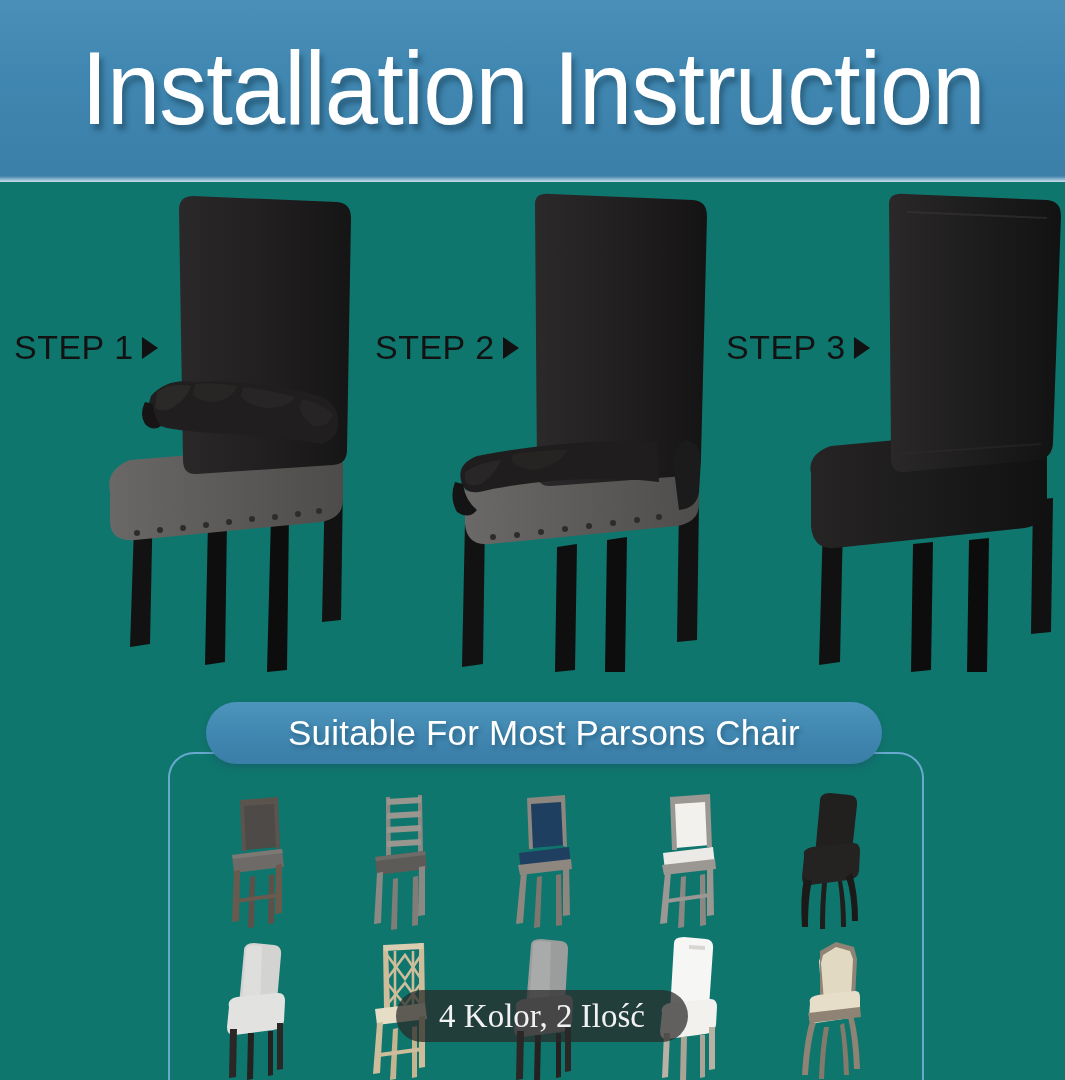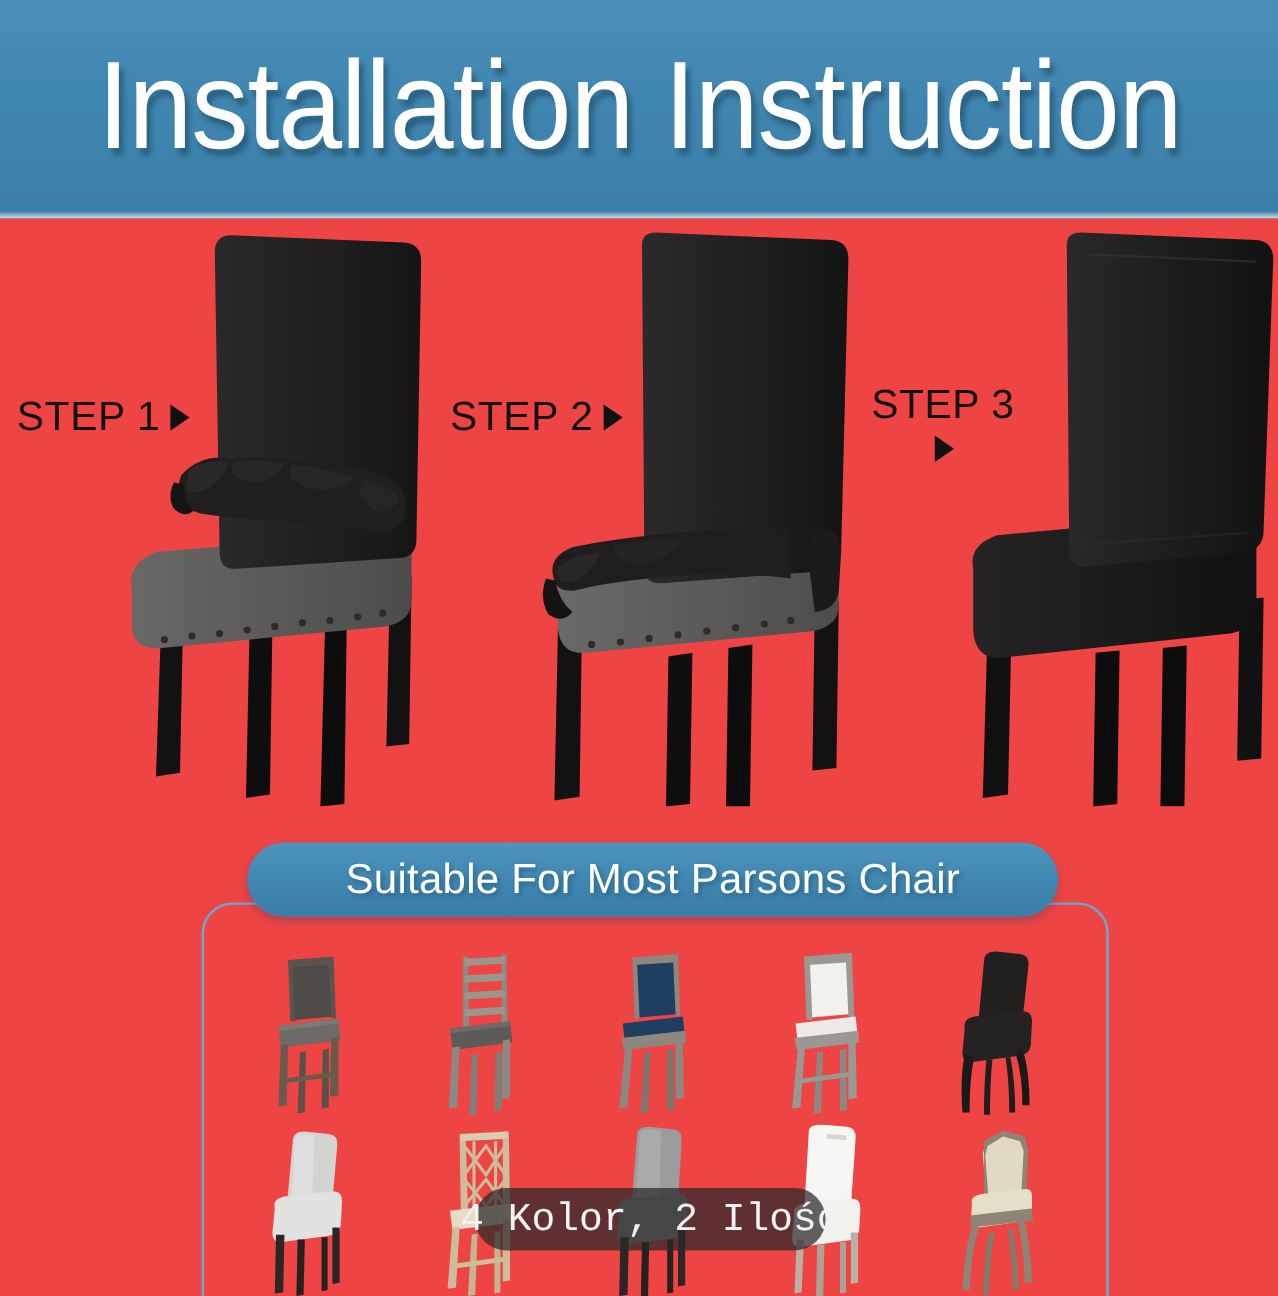--- a/index.html
+++ b/index.html
@@ -2,21 +2,21 @@
 <html><head>
 <meta charset="utf-8">
 <style>
   html,body{margin:0;padding:0;}
   body{
     width:1065px;height:1080px;overflow:hidden;
     background:#ffffff;
     font-family:"Liberation Sans","DejaVu Sans",sans-serif;
     position:relative;
   }
-  .page{position:relative;width:1065px;height:1080px;background:#ef4444;}
+  .page{position:relative;width:1065px;height:1080px;background:#0f766e;}
 
   
   .header-banner{
     position:absolute;left:0;top:0;width:1065px;height:182px;
     background:linear-gradient(180deg,#4a8fb8 0%,#3f86b0 45%,#3b7fa8 100%);
     overflow:hidden;
   }
   .header-banner::after{
     content:"";position:absolute;left:0;bottom:0;width:100%;height:6px;
     background:linear-gradient(180deg,rgba(255,255,255,0) 0%,rgba(230,242,248,.85) 100%);
@@ -42,21 +42,21 @@
     white-space:nowrap;
     margin-top:28px;
   }
   .step-label .tri{
     width:0;height:0;border-left:16px solid #111;
     border-top:11px solid transparent;border-bottom:11px solid transparent;
     display:inline-block;margin-left:2px;
   }
   #step-1{left:14px;top:118px;}
   #step-2{left:375px;top:118px;}
-  #step-3{left:726px;top:108px;flex-direction:column;}
+  #step-3{left:726px;top:118px;}
 
   
   .bigchair{position:absolute;bottom:0;}
   #bigchair-1{left:75px;top:10px;width:300px;height:480px;}
   #bigchair-2{left:435px;top:10px;width:300px;height:480px;}
   #bigchair-3{left:785px;top:10px;width:300px;height:480px;}
   .bigchair svg{display:block;width:100%;height:100%;}
 
   
   .gallery-frame{
@@ -89,21 +89,21 @@
 
   
   .tooltip-pill{
     position:absolute;left:396px;top:990px;width:292px;height:52px;
     border-radius:26px;background:rgba(40,40,40,.72);
     display:flex;align-items:center;justify-content:center;
     z-index:20;
   }
   .tooltip-pill span{
     font-size:33px;color:#f2f2f2;white-space:nowrap;
-    font-family:Liberation Mono, monospace;
+    font-family:Liberation Serif, serif;
   }
 </style>
 </head>
 <body>
 
 <div class="page">
 
   <div class="header-banner">
     <div class="header-title">
       <span class="squeeze">Installation Instruction</span>

